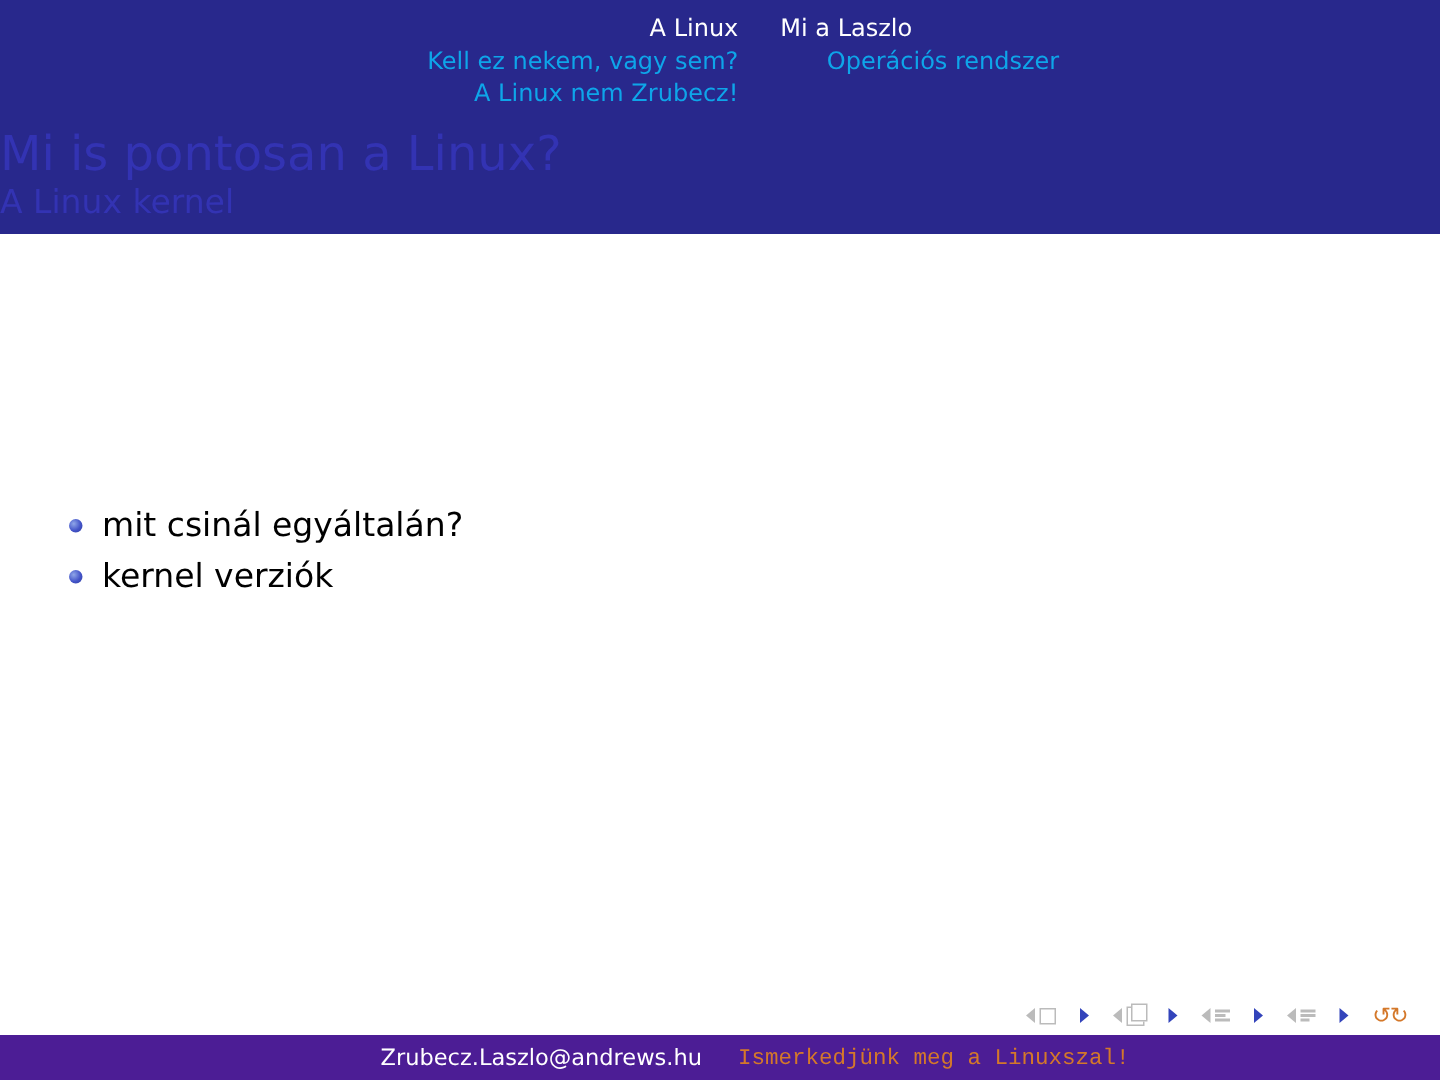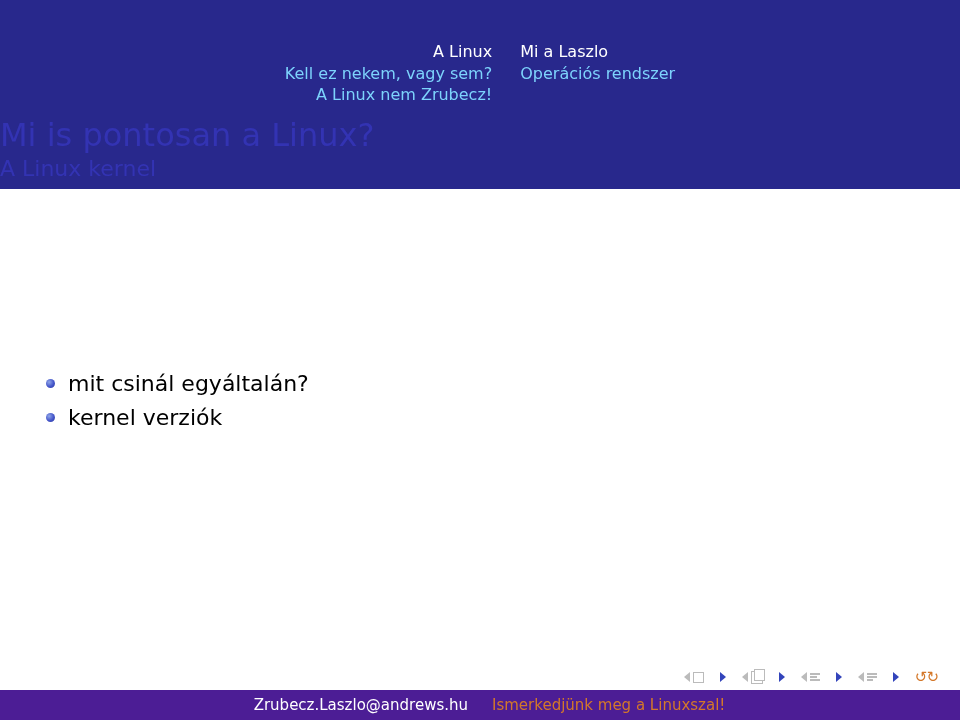--- a/index.html
+++ b/index.html
@@ -25,22 +25,22 @@
     line-height: 1.35;
     padding-top: 8px;
     gap: 28px;
   }
   .header .left {
     text-align: right;
   }
   .header .right {
     text-align: left;
   }
-  .active { color: #ffffff; margin-top: 33px; }
-  .dim    { color: #7dd3fc; }
+  .active { color: #ffffff; }
+  .dim    { color: #0ea5e9; margin-left: 31px; }
   .title-block {
     margin-top: 10px;
   }
   .title {
     color: #3333B3;
     font-size: 32px;
     font-weight: 400;
   }
   .subtitle {
     color: #3333B3;
@@ -86,20 +86,21 @@
     color: #ffffff;
     padding-right: 12px;
     box-sizing: border-box;
   }
   .footer .talk {
     width: 50%;
     text-align: left;
     color: #d4782a;
     padding-left: 12px;
     box-sizing: border-box;
+    font-family: Liberation Mono, monospace;
   }
   .navbar {
     position: absolute;
     bottom: 34px;
     right: 22px;
     display: flex;
     align-items: center;
     gap: 16px;
     font-size: 13px;
   }

